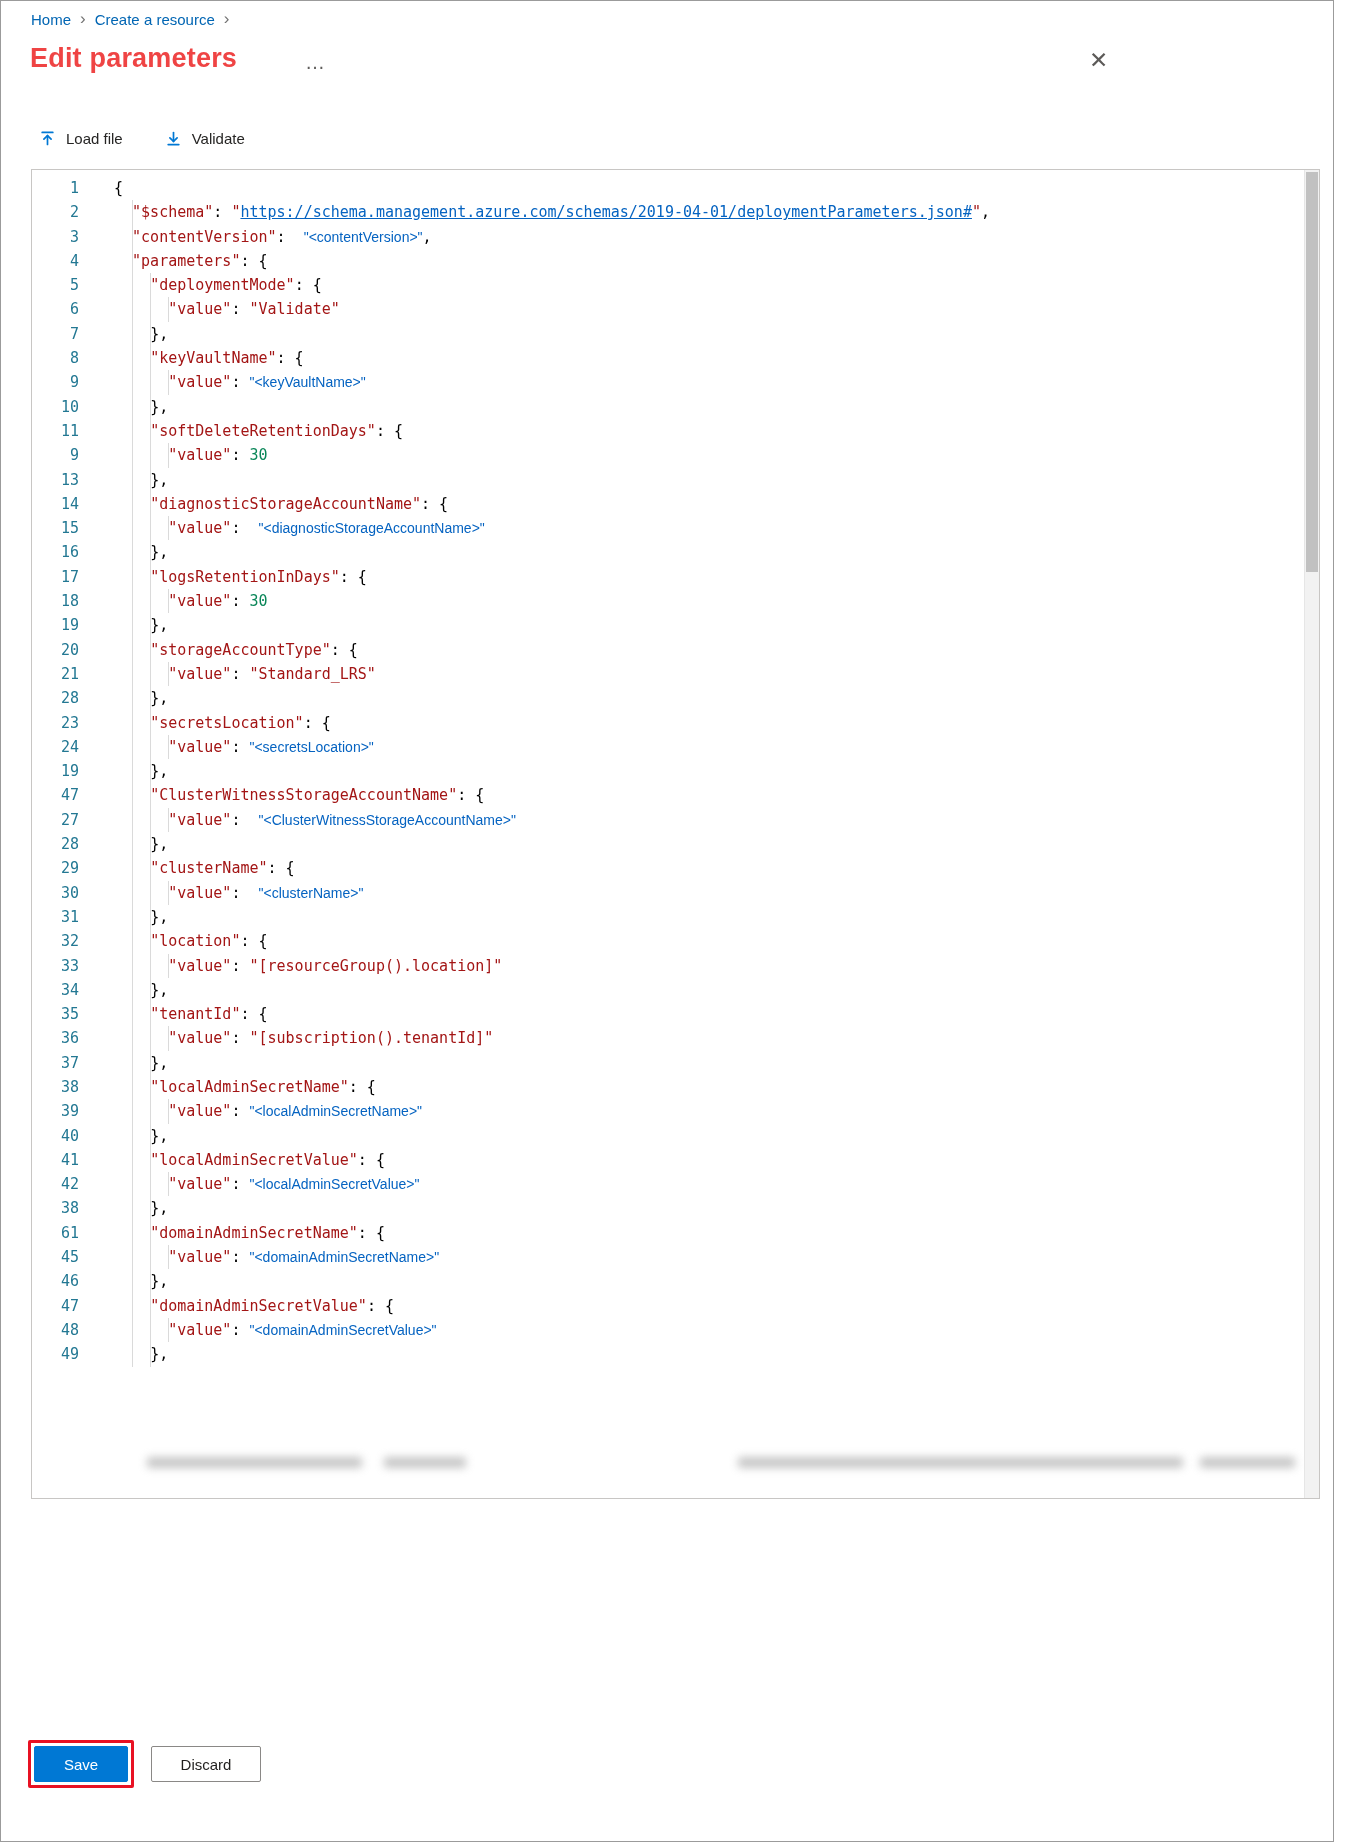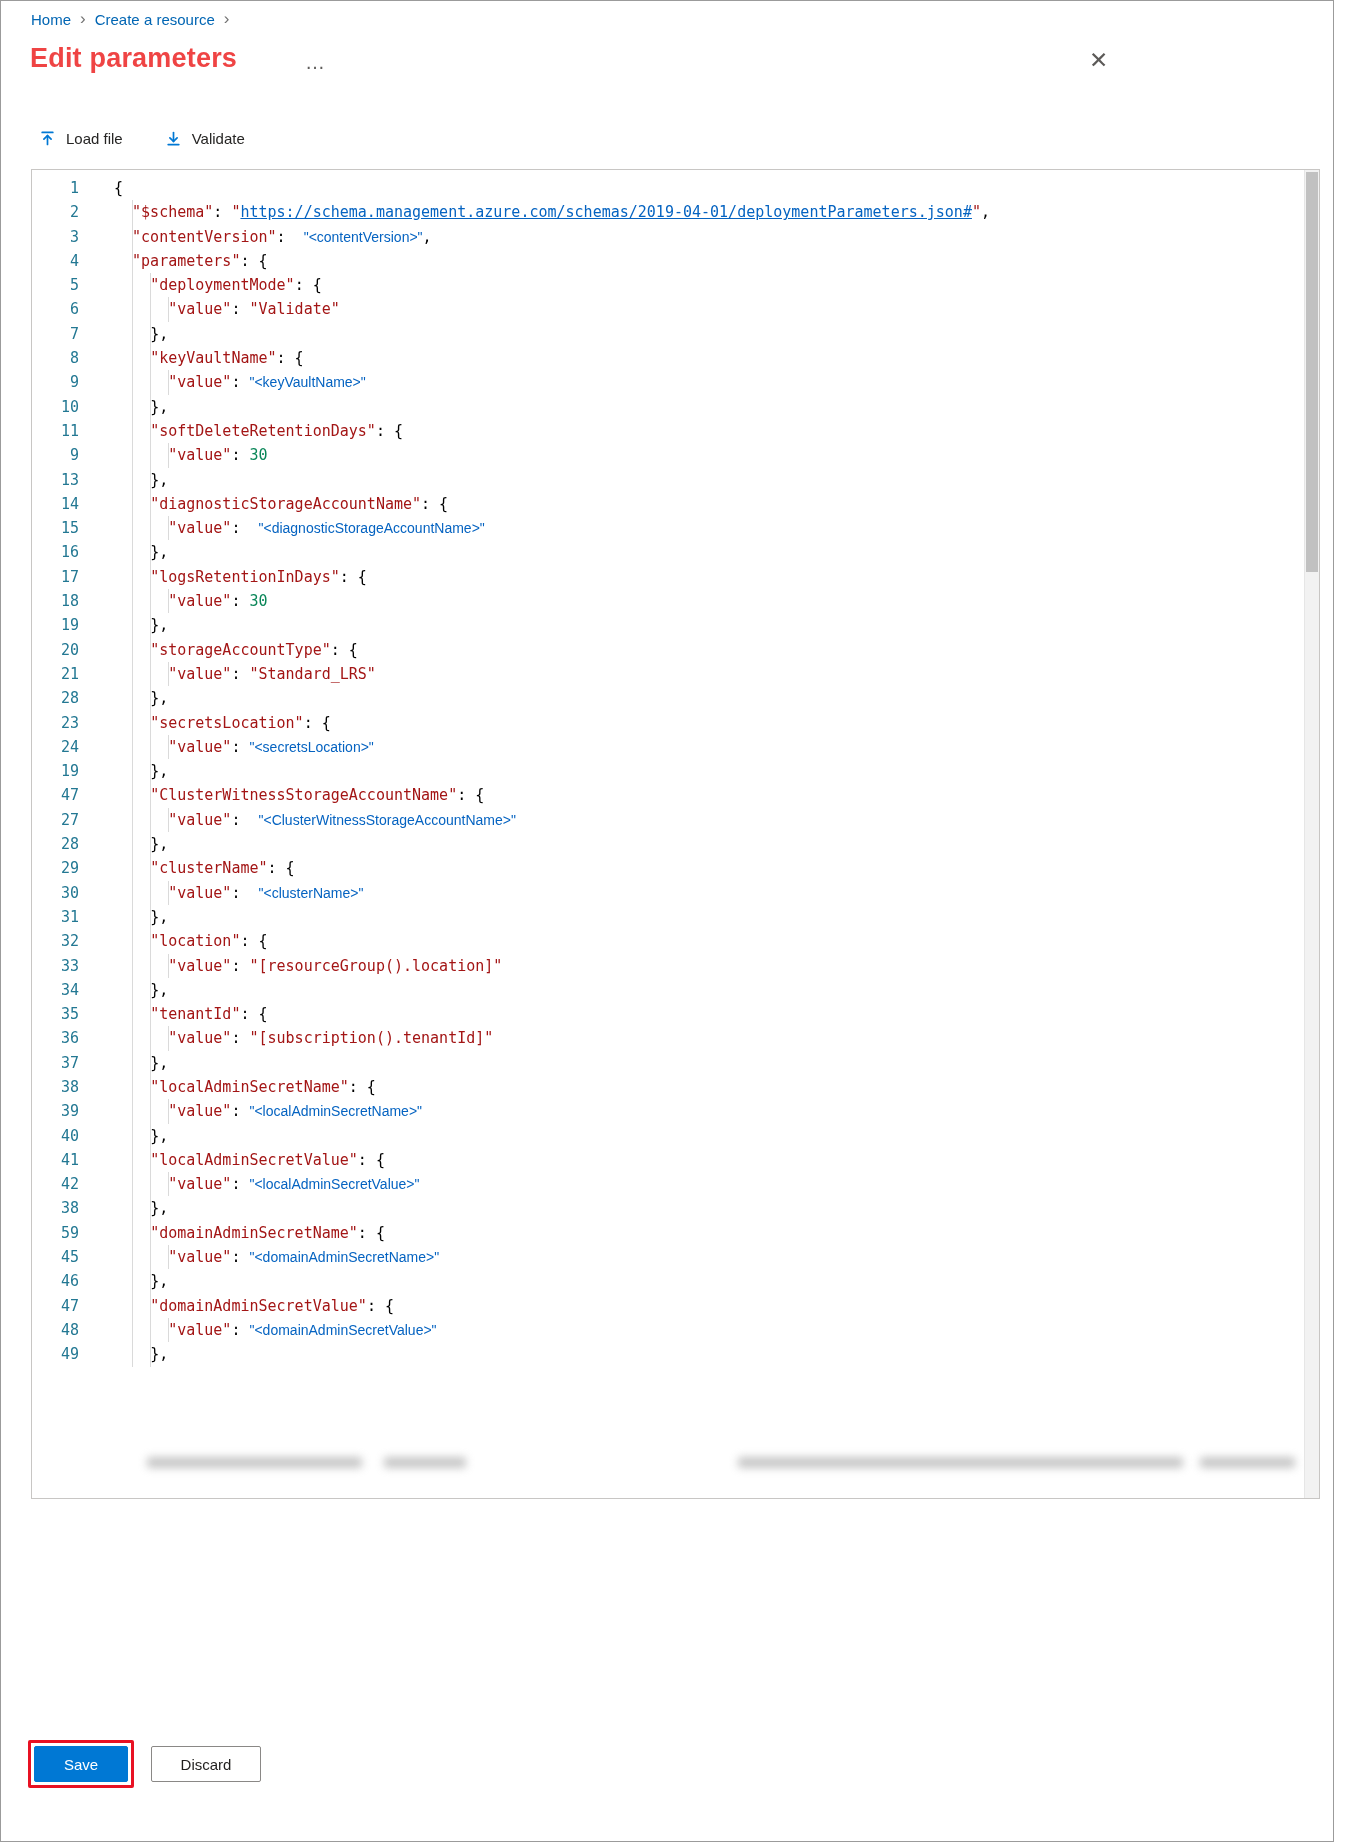--- a/index.html
+++ b/index.html
@@ -116,21 +116,21 @@
         <div class="line"><span class="ln">34</span><span class="code"><i class="guide" style="left: 2ch;"></i><i class="guide" style="left: 4ch;"></i>    <span class="tk-p" style="color: rgb(0, 0, 0);">},</span></span></div>
         <div class="line"><span class="ln">35</span><span class="code"><i class="guide" style="left: 2ch;"></i><i class="guide" style="left: 4ch;"></i>    <span class="tk-s" style="color: rgb(163, 21, 21);">"tenantId"</span><span class="tk-p" style="color: rgb(0, 0, 0);">: {</span></span></div>
         <div class="line"><span class="ln">36</span><span class="code"><i class="guide" style="left: 2ch;"></i><i class="guide" style="left: 4ch;"></i><i class="guide" style="left: 6ch;"></i>      <span class="tk-s" style="color: rgb(163, 21, 21);">"value"</span><span class="tk-p" style="color: rgb(0, 0, 0);">: </span><span class="tk-s" style="color: rgb(163, 21, 21);">"[subscription().tenantId]"</span></span></div>
         <div class="line"><span class="ln">37</span><span class="code"><i class="guide" style="left: 2ch;"></i><i class="guide" style="left: 4ch;"></i>    <span class="tk-p" style="color: rgb(0, 0, 0);">},</span></span></div>
         <div class="line"><span class="ln">38</span><span class="code"><i class="guide" style="left: 2ch;"></i><i class="guide" style="left: 4ch;"></i>    <span class="tk-s" style="color: rgb(163, 21, 21);">"localAdminSecretName"</span><span class="tk-p" style="color: rgb(0, 0, 0);">: {</span></span></div>
         <div class="line"><span class="ln">39</span><span class="code"><i class="guide" style="left: 2ch;"></i><i class="guide" style="left: 4ch;"></i><i class="guide" style="left: 6ch;"></i>      <span class="tk-s" style="color: rgb(163, 21, 21);">"value"</span><span class="tk-p" style="color: rgb(0, 0, 0);">: </span><span class="tk-ph" style="color: rgb(5, 99, 193);">"&lt;localAdminSecretName&gt;"</span></span></div>
         <div class="line"><span class="ln">40</span><span class="code"><i class="guide" style="left: 2ch;"></i><i class="guide" style="left: 4ch;"></i>    <span class="tk-p" style="color: rgb(0, 0, 0);">},</span></span></div>
         <div class="line"><span class="ln">41</span><span class="code"><i class="guide" style="left: 2ch;"></i><i class="guide" style="left: 4ch;"></i>    <span class="tk-s" style="color: rgb(163, 21, 21);">"localAdminSecretValue"</span><span class="tk-p" style="color: rgb(0, 0, 0);">: {</span></span></div>
         <div class="line"><span class="ln">42</span><span class="code"><i class="guide" style="left: 2ch;"></i><i class="guide" style="left: 4ch;"></i><i class="guide" style="left: 6ch;"></i>      <span class="tk-s" style="color: rgb(163, 21, 21);">"value"</span><span class="tk-p" style="color: rgb(0, 0, 0);">: </span><span class="tk-ph" style="color: rgb(5, 99, 193);">"&lt;localAdminSecretValue&gt;"</span></span></div>
         <div class="line"><span class="ln">38</span><span class="code"><i class="guide" style="left: 2ch;"></i><i class="guide" style="left: 4ch;"></i>    <span class="tk-p" style="color: rgb(0, 0, 0);">},</span></span></div>
-        <div class="line"><span class="ln">59</span><span class="code"><i class="guide" style="left: 2ch;"></i><i class="guide" style="left: 4ch;"></i>    <span class="tk-s" style="color: rgb(163, 21, 21);">"domainAdminSecretName"</span><span class="tk-p" style="color: rgb(0, 0, 0);">: {</span></span></div>
+        <div class="line"><span class="ln">61</span><span class="code"><i class="guide" style="left: 2ch;"></i><i class="guide" style="left: 4ch;"></i>    <span class="tk-s" style="color: rgb(163, 21, 21);">"domainAdminSecretName"</span><span class="tk-p" style="color: rgb(0, 0, 0);">: {</span></span></div>
         <div class="line"><span class="ln">45</span><span class="code"><i class="guide" style="left: 2ch;"></i><i class="guide" style="left: 4ch;"></i><i class="guide" style="left: 6ch;"></i>      <span class="tk-s" style="color: rgb(163, 21, 21);">"value"</span><span class="tk-p" style="color: rgb(0, 0, 0);">: </span><span class="tk-ph" style="color: rgb(5, 99, 193);">"&lt;domainAdminSecretName&gt;"</span></span></div>
         <div class="line"><span class="ln">46</span><span class="code"><i class="guide" style="left: 2ch;"></i><i class="guide" style="left: 4ch;"></i>    <span class="tk-p" style="color: rgb(0, 0, 0);">},</span></span></div>
         <div class="line"><span class="ln">47</span><span class="code"><i class="guide" style="left: 2ch;"></i><i class="guide" style="left: 4ch;"></i>    <span class="tk-s" style="color: rgb(163, 21, 21);">"domainAdminSecretValue"</span><span class="tk-p" style="color: rgb(0, 0, 0);">: {</span></span></div>
         <div class="line"><span class="ln">48</span><span class="code"><i class="guide" style="left: 2ch;"></i><i class="guide" style="left: 4ch;"></i><i class="guide" style="left: 6ch;"></i>      <span class="tk-s" style="color: rgb(163, 21, 21);">"value"</span><span class="tk-p" style="color: rgb(0, 0, 0);">: </span><span class="tk-ph" style="color: rgb(5, 99, 193);">"&lt;domainAdminSecretValue&gt;"</span></span></div>
         <div class="line"><span class="ln">49</span><span class="code"><i class="guide" style="left: 2ch;"></i><i class="guide" style="left: 4ch;"></i>    <span class="tk-p" style="color: rgb(0, 0, 0);">},</span></span></div>
       </div>
 
     <div>
       <div class="blur-frag" style="left:115px;top:1287px;width:215px;"></div>
       <div class="blur-frag" style="left:352px;top:1287px;width:82px;"></div>

